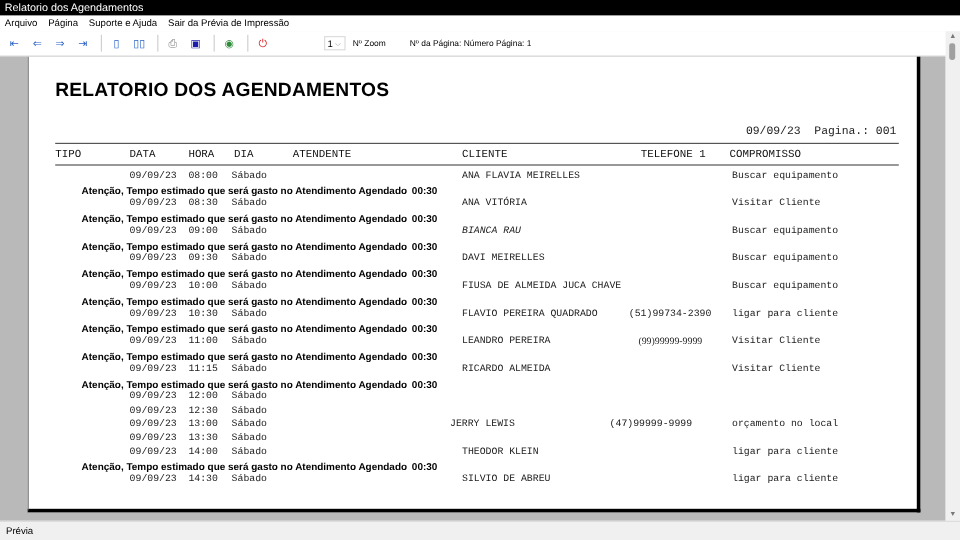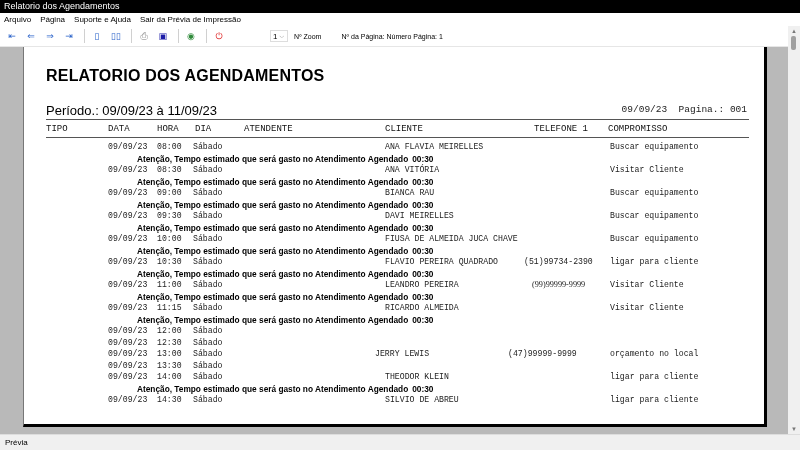--- a/index.html
+++ b/index.html
@@ -23,21 +23,21 @@
   .rpt-title { position: absolute; left: 22px; top: 20px; font-size: 16px; font-weight: bold; color: #000; letter-spacing: 0.2px; }
   .demo { position: absolute; right: 17px; top: 37px; font-size: 13px; color: #000; }
   .periodo { position: absolute; left: 22px; top: 56px; font-size: 13px; color: #000; }
   .date-page { position: absolute; right: 17px; top: 57px; font-family: "Liberation Mono", monospace; font-size: 9.5px; color: #222; }
   .hr1 { position: absolute; left: 22px; top: 72px; width: 703px; height: 1px; background: #555; }
   .col-head { position: absolute; top: 77px; font-family: "Liberation Mono", monospace; font-size: 9px; color: #111; }
   .hr2 { position: absolute; left: 22px; top: 90px; width: 703px; height: 1px; background: #555; }
   .rows { position: absolute; left: 0; top: 95px; width: 744px; }
   .row { position: relative; height: 11.5px; font-family: "Liberation Mono", monospace; font-size: 8.2px; color: #222; white-space: nowrap; }
   .row span { position: absolute; top: 0; }
-  .warn { position: relative; height: 11.5px; font-size: 8.3px; font-weight: bold; color: #000; padding-left: 113px; white-space: nowrap; }
+  .warn { position: relative; height: 11.5px; font-size: 8.3px; font-weight: bold; color: #000; padding-left: 44px; white-space: nowrap; }
   .statusbar { position: absolute; left: 0; top: 434px; width: 800px; height: 16px; background: #f0f0f0; font-size: 8px; line-height: 16px; padding-left: 5px; color: #000; border-top: 1px solid #ddd; }
 </style>
 </head>
 <body>
 
 <div class="titlebar"><span>Relatorio dos Agendamentos</span></div>
 
 <div class="menubar">
   <span>Arquivo</span>
   <span>Página</span>
@@ -64,21 +64,20 @@
       <span>1</span>
       <span class="zoom-chev">⌵</span>
     </div>
   <span class="zoom-label">Nº Zoom</span>
   <span class="page-label">Nº da Página: Número Página: 1</span>
 </div>
 
 <div class="viewport">
   <div class="page">
     <div class="rpt-title">RELATORIO DOS AGENDAMENTOS</div>
-    <div class="periodo">Período.: 09/09/23 à 11/09/23</div>
     <div class="date-page" style="white-space:pre">09/09/23  Pagina.: 001</div>
     <div class="hr1"></div>
     <span class="col-head" style="left:22px">TIPO</span>
     <span class="col-head" style="left:84px">DATA</span>
     <span class="col-head" style="left:133px">HORA</span>
     <span class="col-head" style="left:171px">DIA</span>
     <span class="col-head" style="left:220px">ATENDENTE</span>
     <span class="col-head" style="left:361px">CLIENTE</span>
     <span class="col-head" style="left:510px">TELEFONE 1</span>
     <span class="col-head" style="left:584px">COMPROMISSO</span>
@@ -99,21 +98,21 @@
           <span style="left: 169px;">Sábado</span>
           <span style="left: 361px;">ANA VITÓRIA</span>
           <span style="left: 484px;"></span>
           <span style="left: 586px;">Visitar Cliente</span>
         </div>
         <div class="warn"><span>Atenção, Tempo estimado que será gasto no Atendimento Agendado</span><span style="margin-left: 4px;">00:30</span></div>
         <div class="row">
           <span style="left: 84px;">09/09/23</span>
           <span style="left: 133px;">09:00</span>
           <span style="left: 169px;">Sábado</span>
-          <span style="left: 361px;">BIANCA RAU</span>
+          <span style="left: 361px; font-style: italic;">BIANCA RAU</span>
           <span style="left: 484px;"></span>
           <span style="left: 586px;">Buscar equipamento</span>
         </div>
         <div class="warn"><span>Atenção, Tempo estimado que será gasto no Atendimento Agendado</span><span style="margin-left: 4px;">00:30</span></div>
         <div class="row">
           <span style="left: 84px;">09/09/23</span>
           <span style="left: 133px;">09:30</span>
           <span style="left: 169px;">Sábado</span>
           <span style="left: 361px;">DAVI MEIRELLES</span>
           <span style="left: 484px;"></span>

